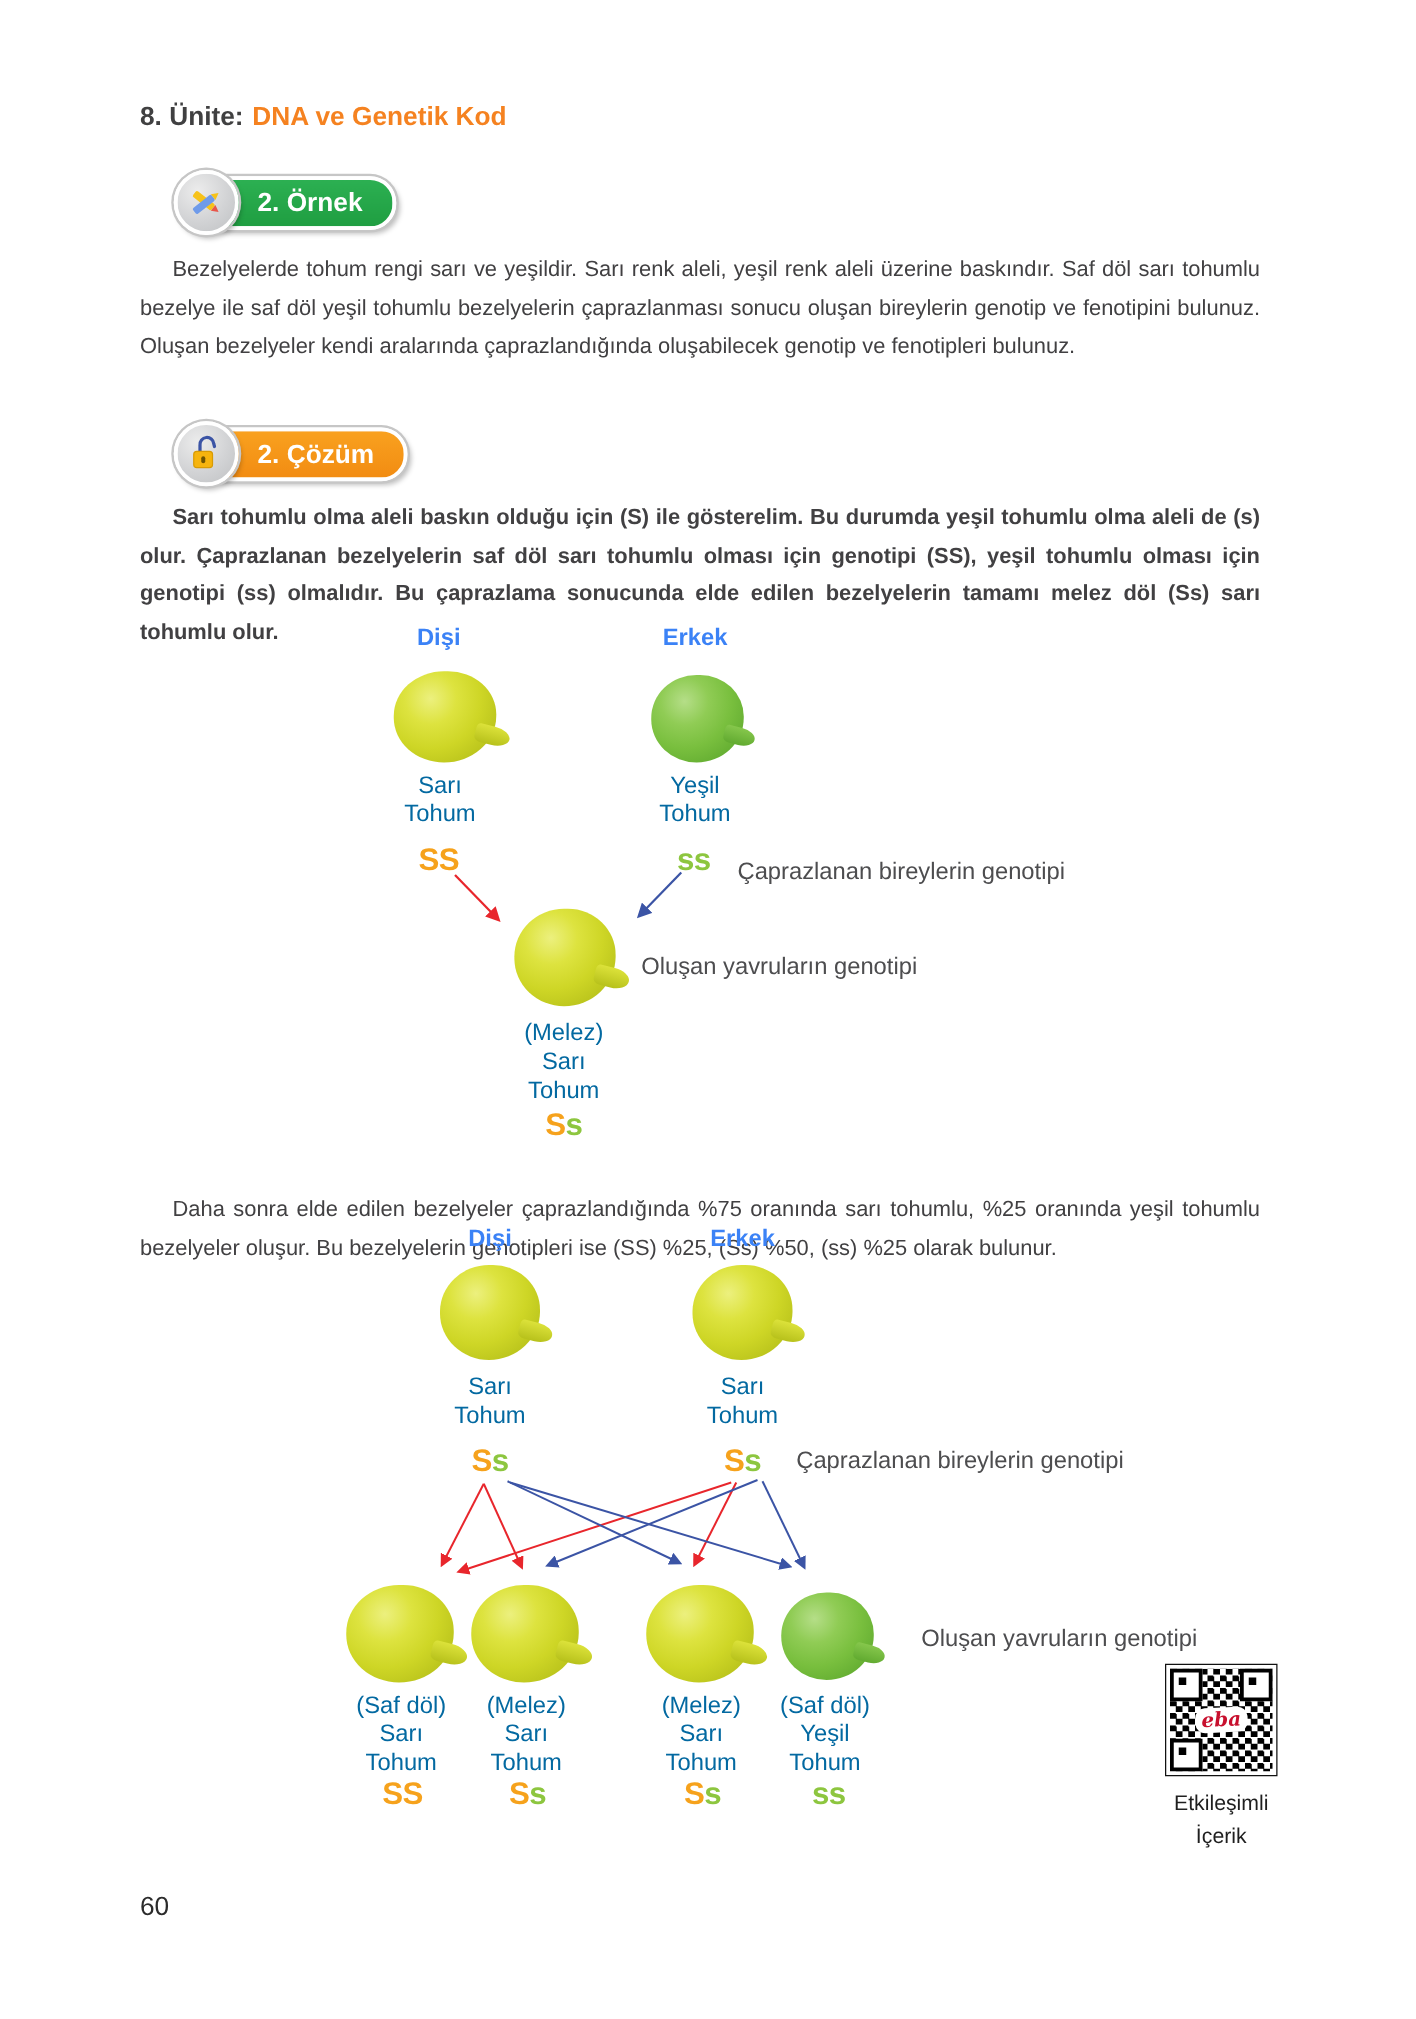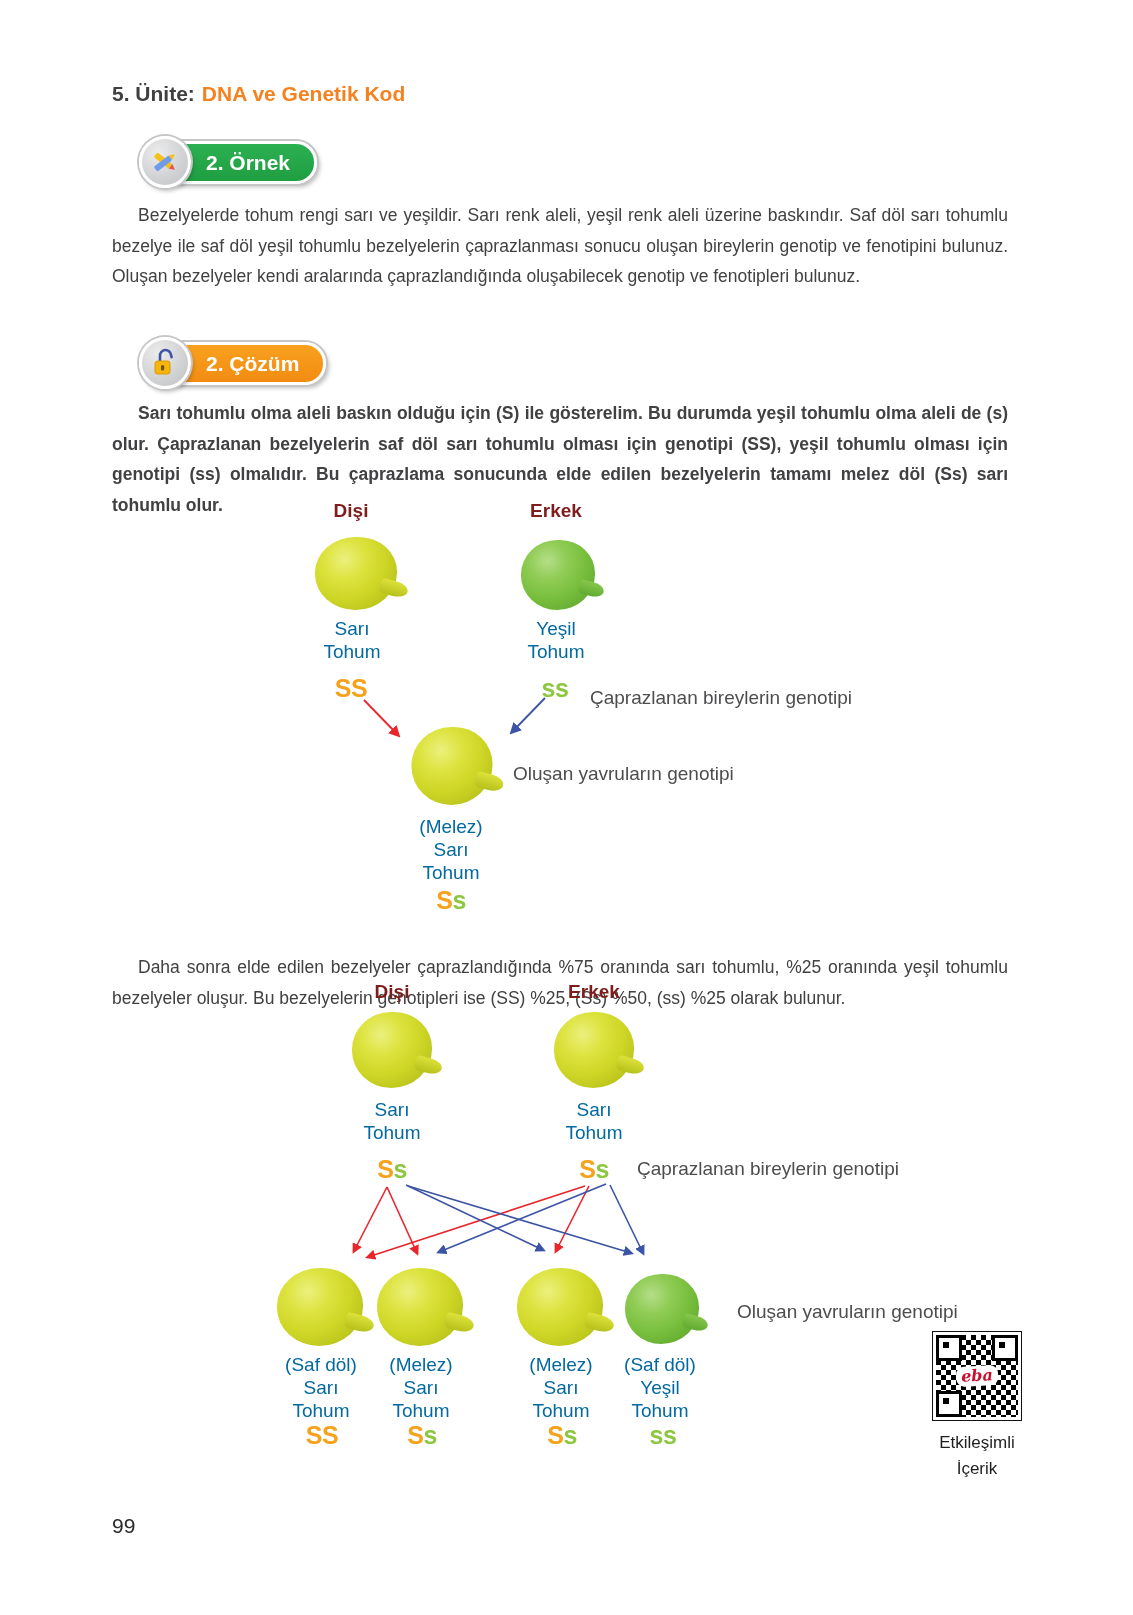--- a/index.html
+++ b/index.html
@@ -32,21 +32,21 @@
   .pill-green{background:linear-gradient(180deg,#2cb052 0%, #1f9e41 100%);}
   .pill-orange{background:linear-gradient(180deg,#f9a11f 0%, #f28c12 100%);}
 
   
   .body-text{
     left:112px; width:896px; margin:0; font-size:17.5px; line-height:30.5px;
     text-align:justify; text-indent:26px; color:#414042;
   }
 
   
-  .sex-header{font-size:19px; font-weight:bold; color:#7f1d1d; white-space:nowrap;}
+  .sex-header{font-size:19px; font-weight:bold; color:#3b82f6; white-space:nowrap;}
   .dlabel{font-size:19px; line-height:23px; color:#0369a1; white-space:nowrap;}
   .caption{font-size:19px; color:#4d4d4f; white-space:nowrap;}
   .genotype{font-size:25px; font-weight:bold; letter-spacing:-0.5px; white-space:nowrap;}
 
   
   .pea{border-radius:50% 48% 52% 50%;}
   .pea::after{
     content:""; position:absolute; width:34%; height:20%; right:-13%; bottom:20%;
     border-radius:20% 90% 90% 40% / 55% 95% 95% 55%; transform:rotate(14deg);
   }
@@ -77,21 +77,21 @@
   .qr-caption{font-size:17px; font-weight:normal; line-height:26px; color:#1f1f1f;}
 
   .page-number{font-size:21px; color:#2b2b2b;}
 </style>
 </head>
 <body>
 
 <div class="page">
 
   <div class="abs unit-header">
-    <span class="unit-label">5. Ünite:</span><span class="unit-title">DNA ve Genetik Kod</span>
+    <span class="unit-label">8. Ünite:</span><span class="unit-title">DNA ve Genetik Kod</span>
   </div>
 
   <div class="abs badge" style="left:139px; top:138px;">
     <span class="badge-icon">
       <svg width="30" height="30" viewBox="0 0 30 30" aria-hidden="true">
         <g transform="rotate(38 15 15)">
           <rect x="3" y="12" width="19" height="6" rx="1.5" fill="#f6c21a"></rect>
           <polygon points="22,12 27.5,15 22,18" fill="#e8564a"></polygon>
         </g>
         <g transform="rotate(-38 15 15)">
@@ -226,21 +226,21 @@
     <div class="qr-finder tl"></div>
     <div class="qr-finder tr"></div>
     <div class="qr-finder bl"></div>
     <div class="qr-logo">eba</div>
   </div>
   <div class="abs qr-caption cx" style="left:977px; top:1430px;">
     <div>Etkileşimli</div>
     <div>İçerik</div>
   </div>
 
-  <div class="abs page-number" style="left:112px; top:1514px;">99</div>
+  <div class="abs page-number" style="left:112px; top:1514px;">60</div>
 
   <svg class="abs" style="left:0; top:0; pointer-events:none;" width="1133" height="1615" aria-hidden="true">
     <defs>
       <marker id="mr" viewBox="0 0 10 10" refX="7" refY="5" markerWidth="6.5" markerHeight="6.5" orient="auto">
         <path d="M0 0 L10 5 L0 10 z" fill="#E8262C"></path>
       </marker>
       <marker id="mb" viewBox="0 0 10 10" refX="7" refY="5" markerWidth="6.5" markerHeight="6.5" orient="auto">
         <path d="M0 0 L10 5 L0 10 z" fill="#3B54A5"></path>
       </marker>
     </defs>

